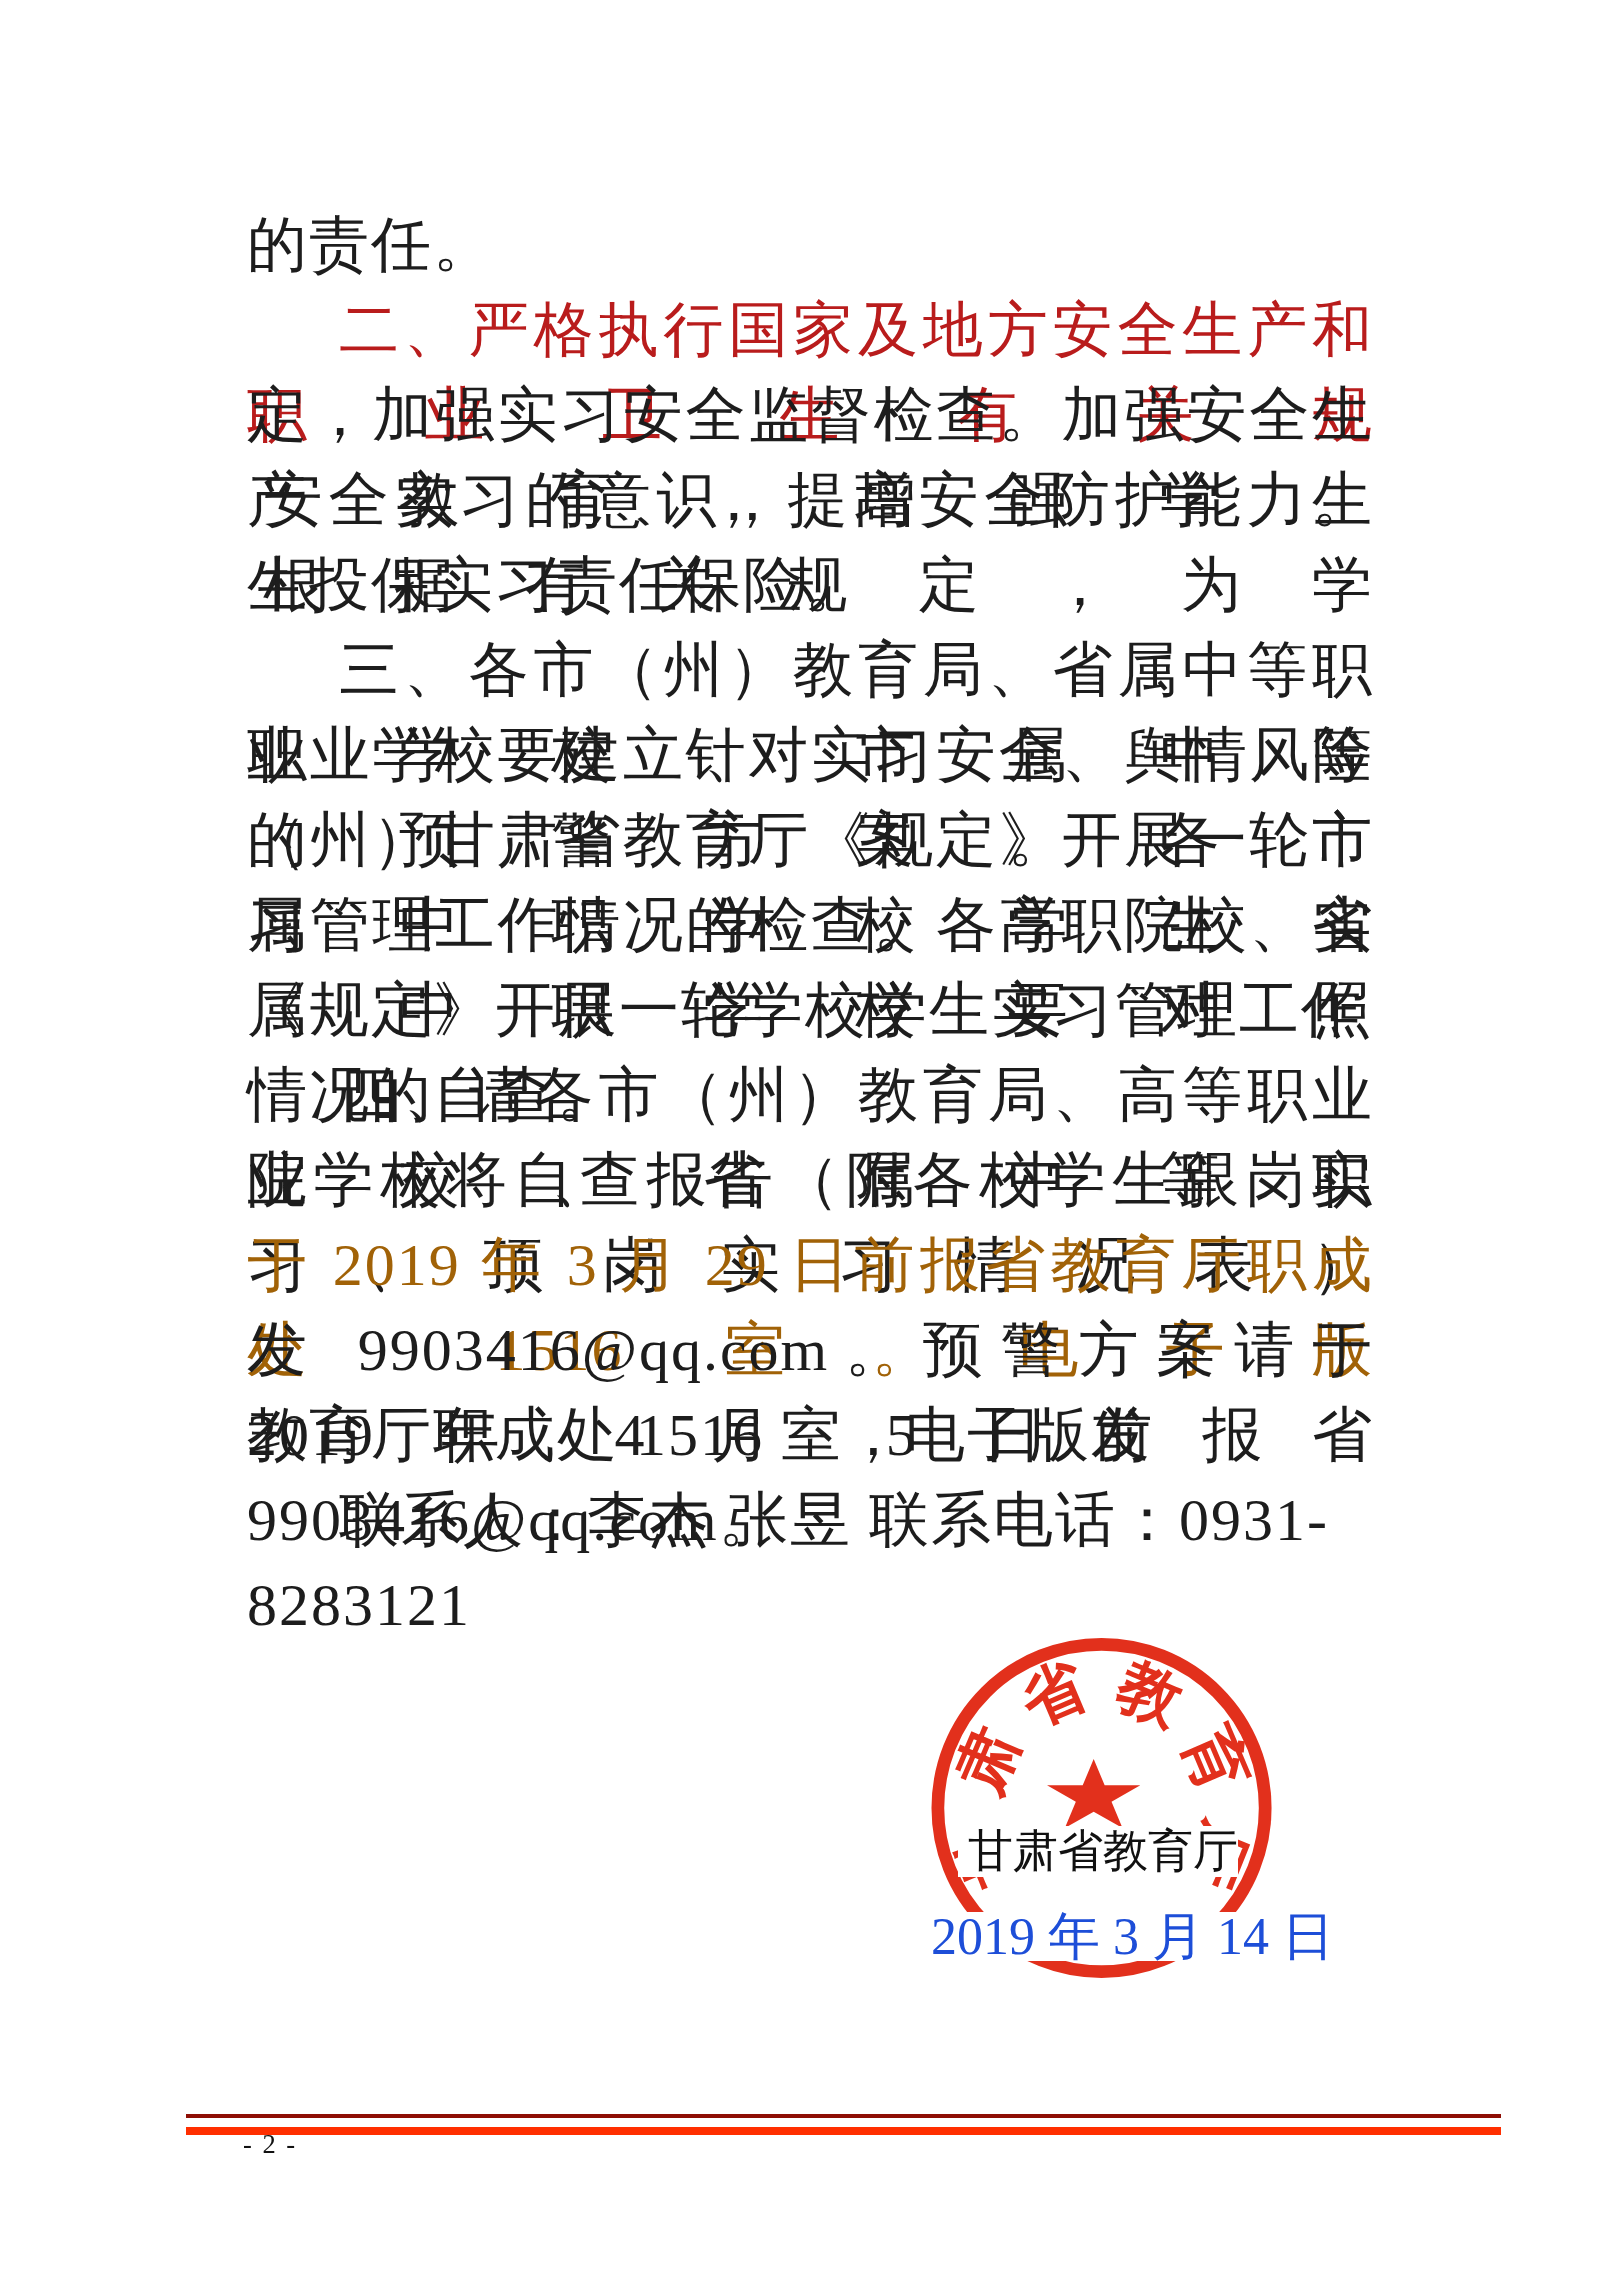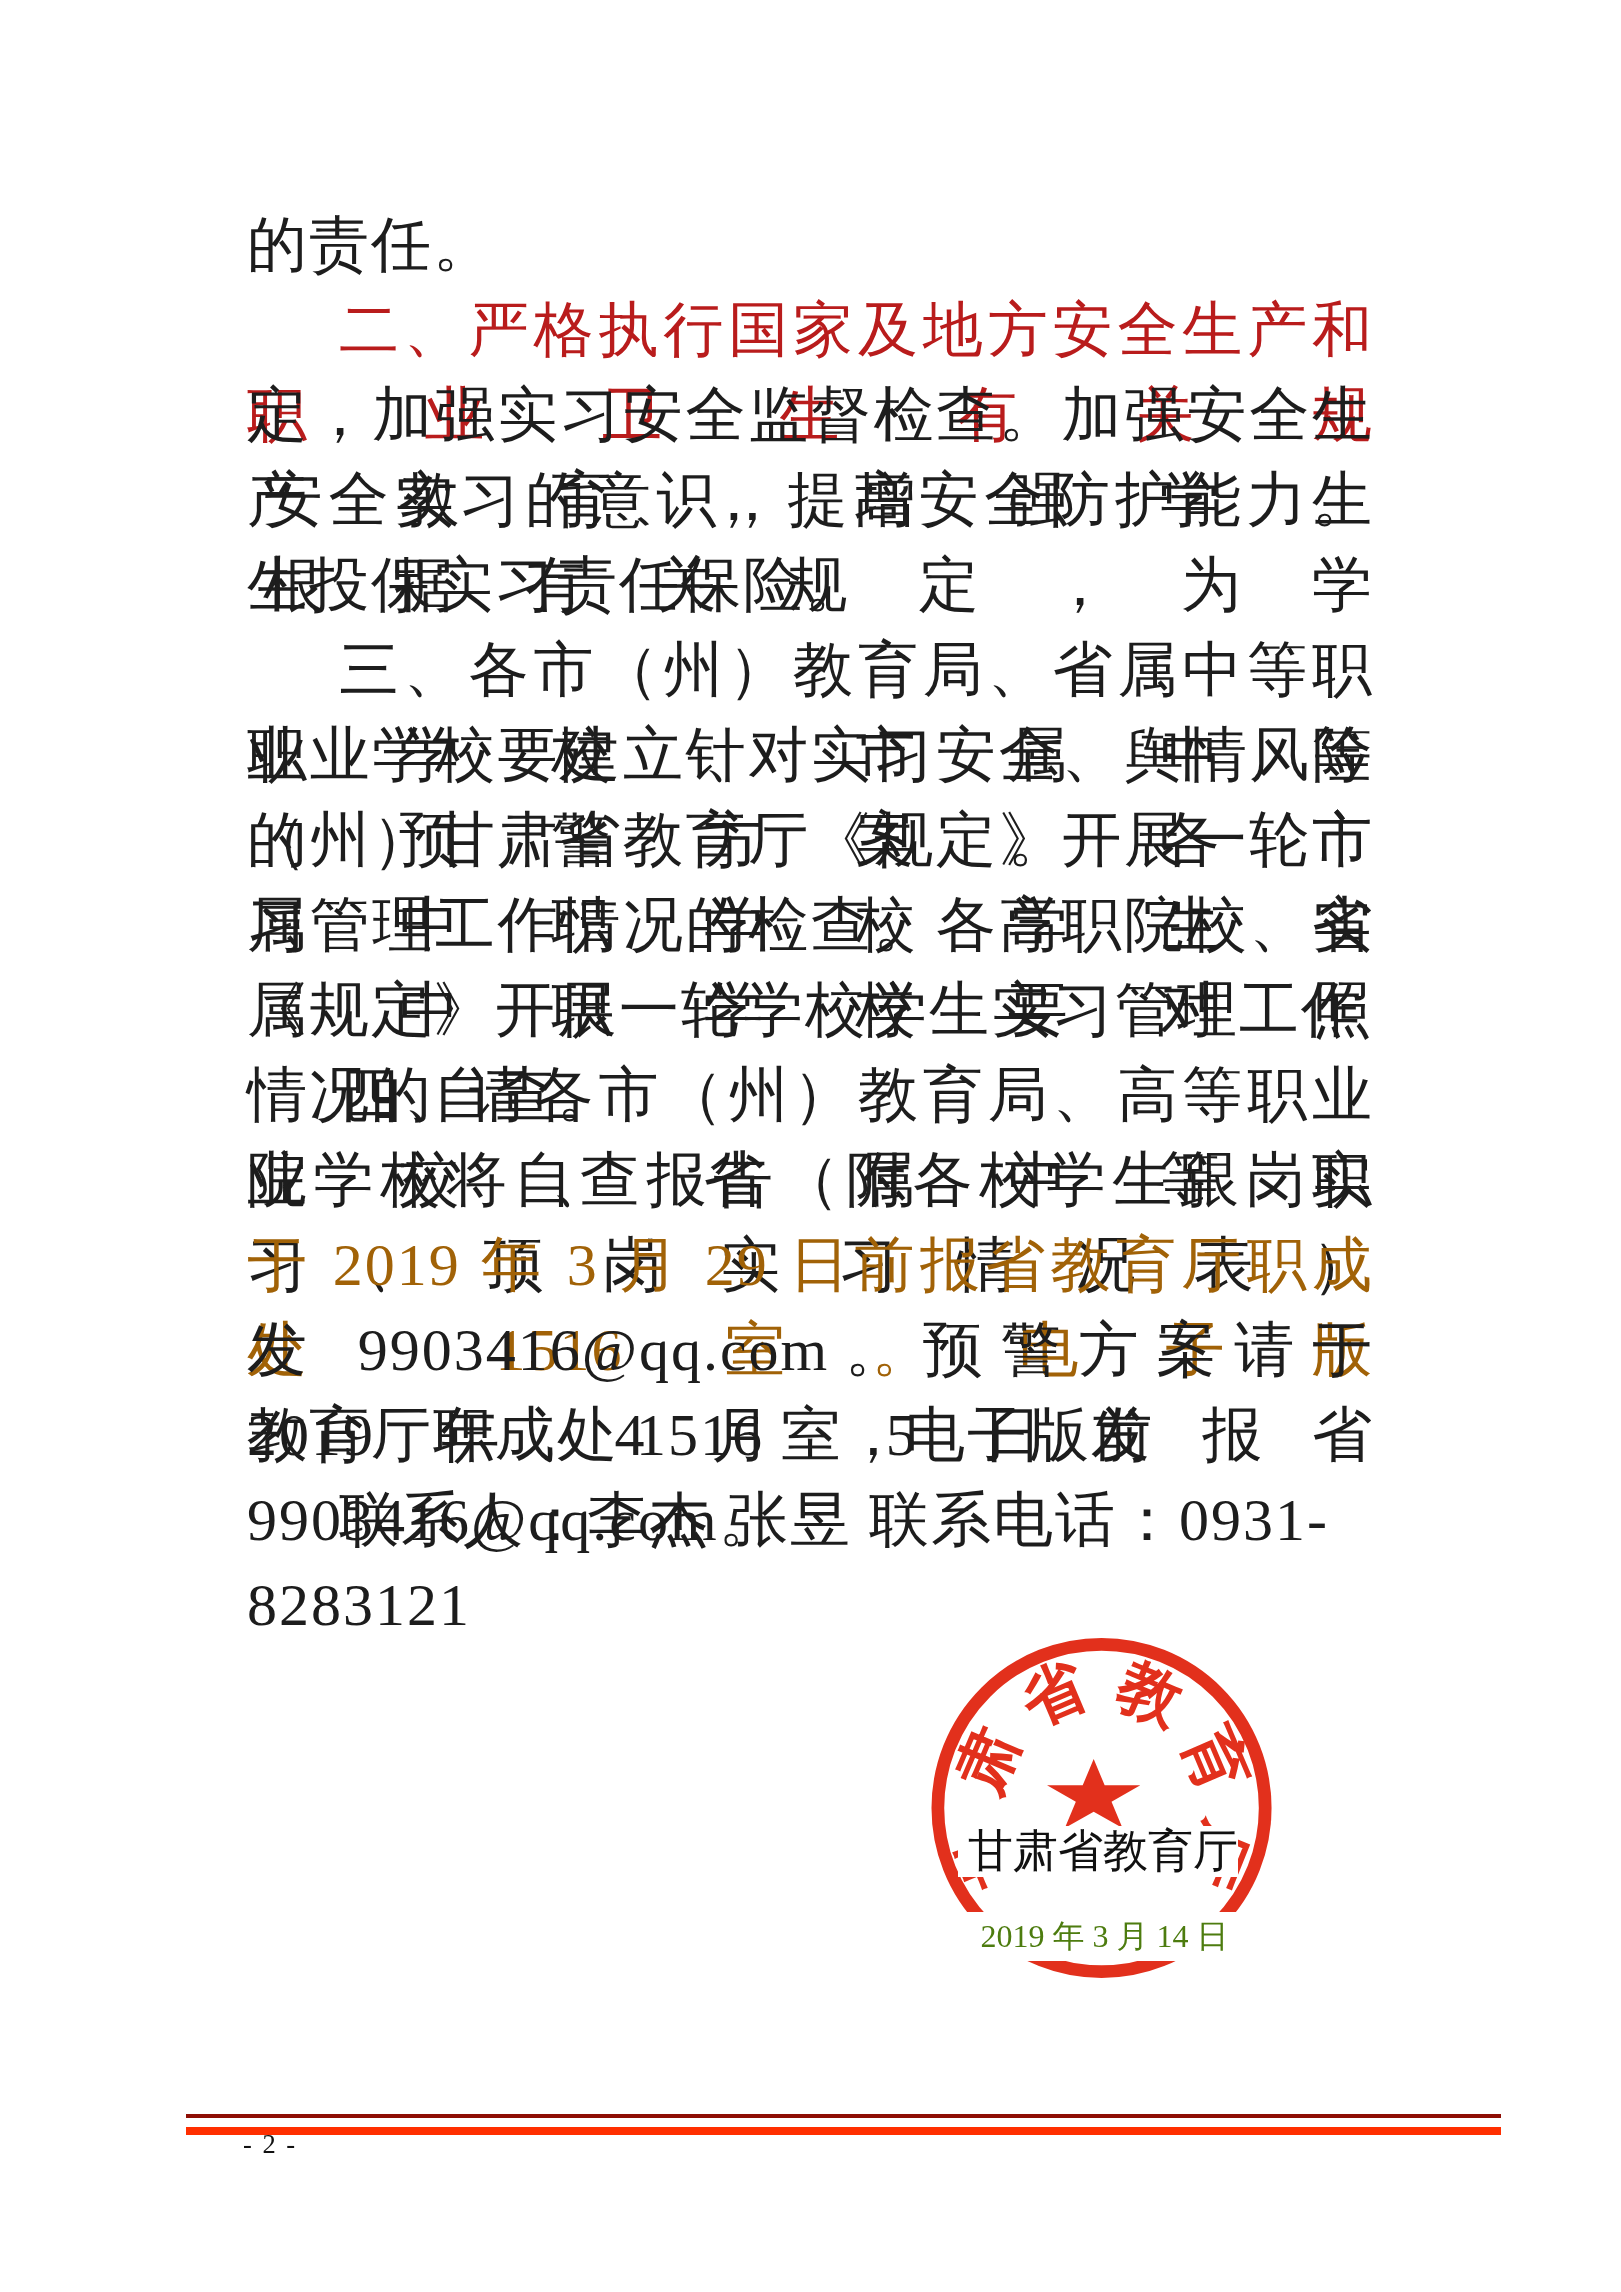--- a/index.html
+++ b/index.html
@@ -44,22 +44,22 @@
     font-size:45px; line-height:51px;
     color:#111111;
     text-align:right;
     white-space:nowrap;
   }
   .seal-date {
     position:absolute;
     left:931px; top:1912px;
     width:347px; height:49px;
     background:#ffffff;
-    font-size:32px; line-height:49px;
-    color:#4d7c0f;
+    font-size:52px; line-height:49px;
+    color:#1d4ed8;
     text-align:center;
     white-space:nowrap;
   }
   .footer-line-thin {
     position:absolute;
     left:186px; top:2114px;
     width:1315px; height:3.9px;
   }
   .footer-line-thick {
     position:absolute;

